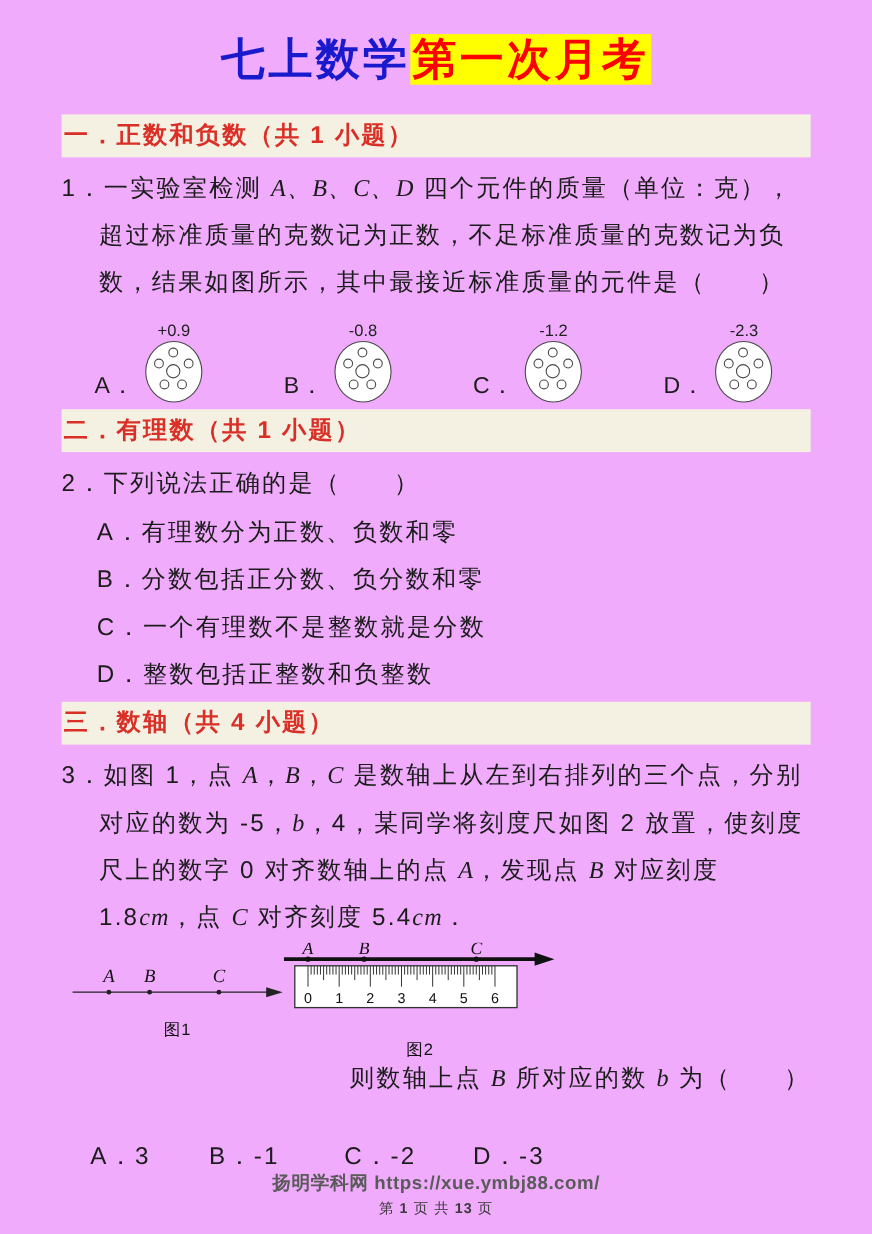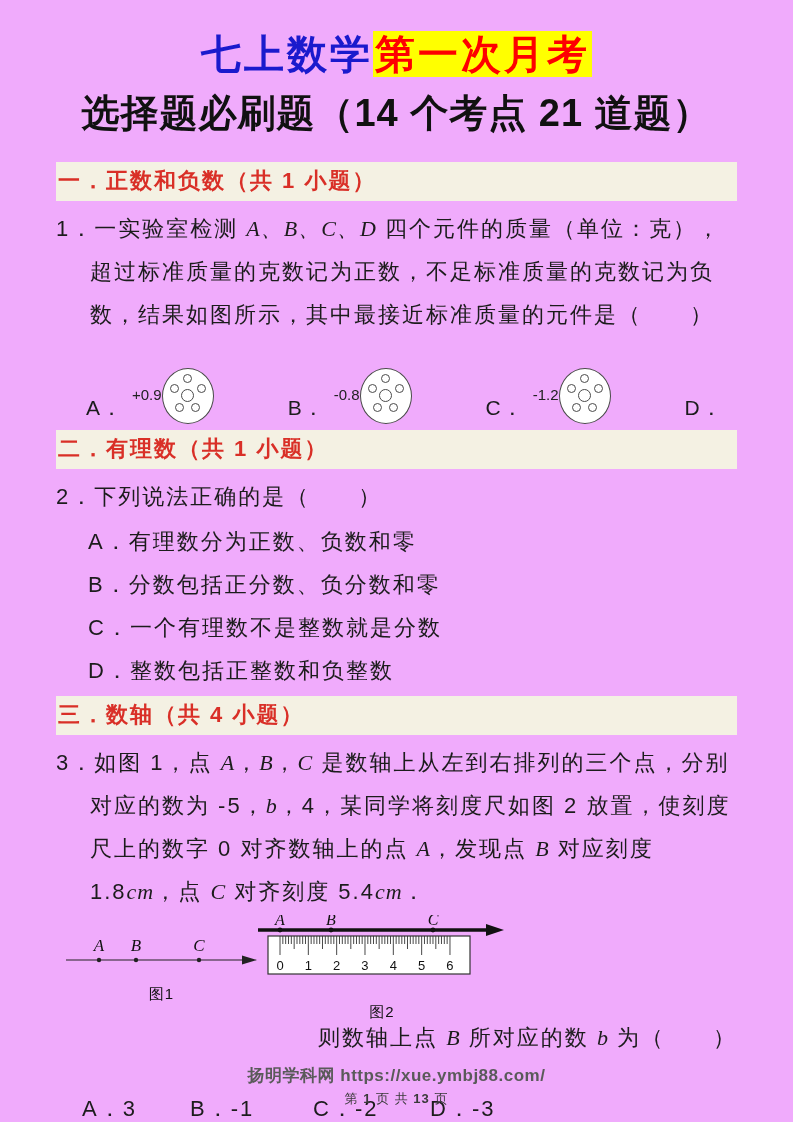--- a/index.html
+++ b/index.html
@@ -28,21 +28,21 @@
   .band.mt{margin-top:4px;}
   .q{
     margin:6px 0 2px 0;line-height:43px;letter-spacing:2px;
     padding-left:34px;text-indent:-34px;
   }
   .var{font-family:"Liberation Serif",serif;font-style:italic;letter-spacing:1px;}
   
   .disc-row{display:flex;align-items:flex-end;padding-left:30px;gap:74px;margin:2px 0 6px 0;height:86px;}
   .disc-group{display:flex;align-items:flex-end;gap:9px;}
   .opt-letter{font-size:21px;letter-spacing:1px;margin-bottom:2px;white-space:nowrap;}
-  .disc-col{display:flex;flex-direction:row;align-items:center;}
+  .disc-col{display:flex;flex-direction:column;align-items:center;}
   .disc-val{font-size:15px;color:#222;line-height:16px;margin-bottom:1px;}
   .disc{position:relative;width:50px;height:54px;border:1.5px solid #4a4a4a;border-radius:50%;background:#fff;}
   .hole{position:absolute;border:1.3px solid #4a4a4a;border-radius:50%;width:7px;height:7px;}
   .hole.c{width:11px;height:11px;}
   .h1{left:20px;top:5px;} .h2{left:7px;top:15px;} .h3{left:34px;top:15px;}
   .h4{left:18px;top:20px;} .h5{left:12px;top:34px;} .h6{left:28px;top:34px;}
   
   .opts div{padding-left:32px;line-height:43px;letter-spacing:2px;}
   
   .fig-row{position:relative;height:100px;margin:0;}
@@ -62,21 +62,20 @@
   .footer .site{font-size:17px;color:#5a5a5a;letter-spacing:0.5px;font-weight:bold;}
   .footer .pageno{font-size:13px;color:#3a3a3a;margin-top:3px;letter-spacing:1px;}
   .footer .pageno b{font-weight:bold;}
 </style>
 </head>
 <body>
 
 <div class="page">
 
   <h1 class="title"><span class="t-blue">七上数学</span><span class="t-red">第一次月考</span></h1>
-  <h2 class="subtitle">选择题必刷题（14 个考点 21 道题）</h2>
 
   <div class="content">
 
     <div class="band">一．正数和负数（共 1 小题）</div>
 
     <p class="q"><span>1．一实验室检测 </span><span class="var">A、B、C、D</span><span> 四个元件的质量（单位：克），超过标准质量的克数记为正数，不足标准质量的克数记为负数，结果如图所示，其中最接近标准质量的元件是（　　）</span></p>
 
     <div class="disc-row">
       <div class="disc-group">
         <span class="opt-letter">A．</span>
@@ -115,20 +114,31 @@
               <span class="hole h2"></span>
               <span class="hole h3"></span>
               <span class="hole c h4"></span>
               <span class="hole h5"></span>
               <span class="hole h6"></span>
           </div>
         </div>
       </div>
       <div class="disc-group">
         <span class="opt-letter">D．</span>
+        <div class="disc-col">
+          <span class="disc-val">-2.3</span>
+          <div class="disc">
+            <span class="hole h1"></span>
+              <span class="hole h2"></span>
+              <span class="hole h3"></span>
+              <span class="hole c h4"></span>
+              <span class="hole h5"></span>
+              <span class="hole h6"></span>
+          </div>
+        </div>
       </div>
     </div>
 
     <div class="band">二．有理数（共 1 小题）</div>
 
     <p class="q">2．下列说法正确的是（　　）</p>
     <div class="opts">
       <div>A．有理数分为正数、负数和零</div>
       <div>B．分数包括正分数、负分数和零</div>
       <div>C．一个有理数不是整数就是分数</div>

